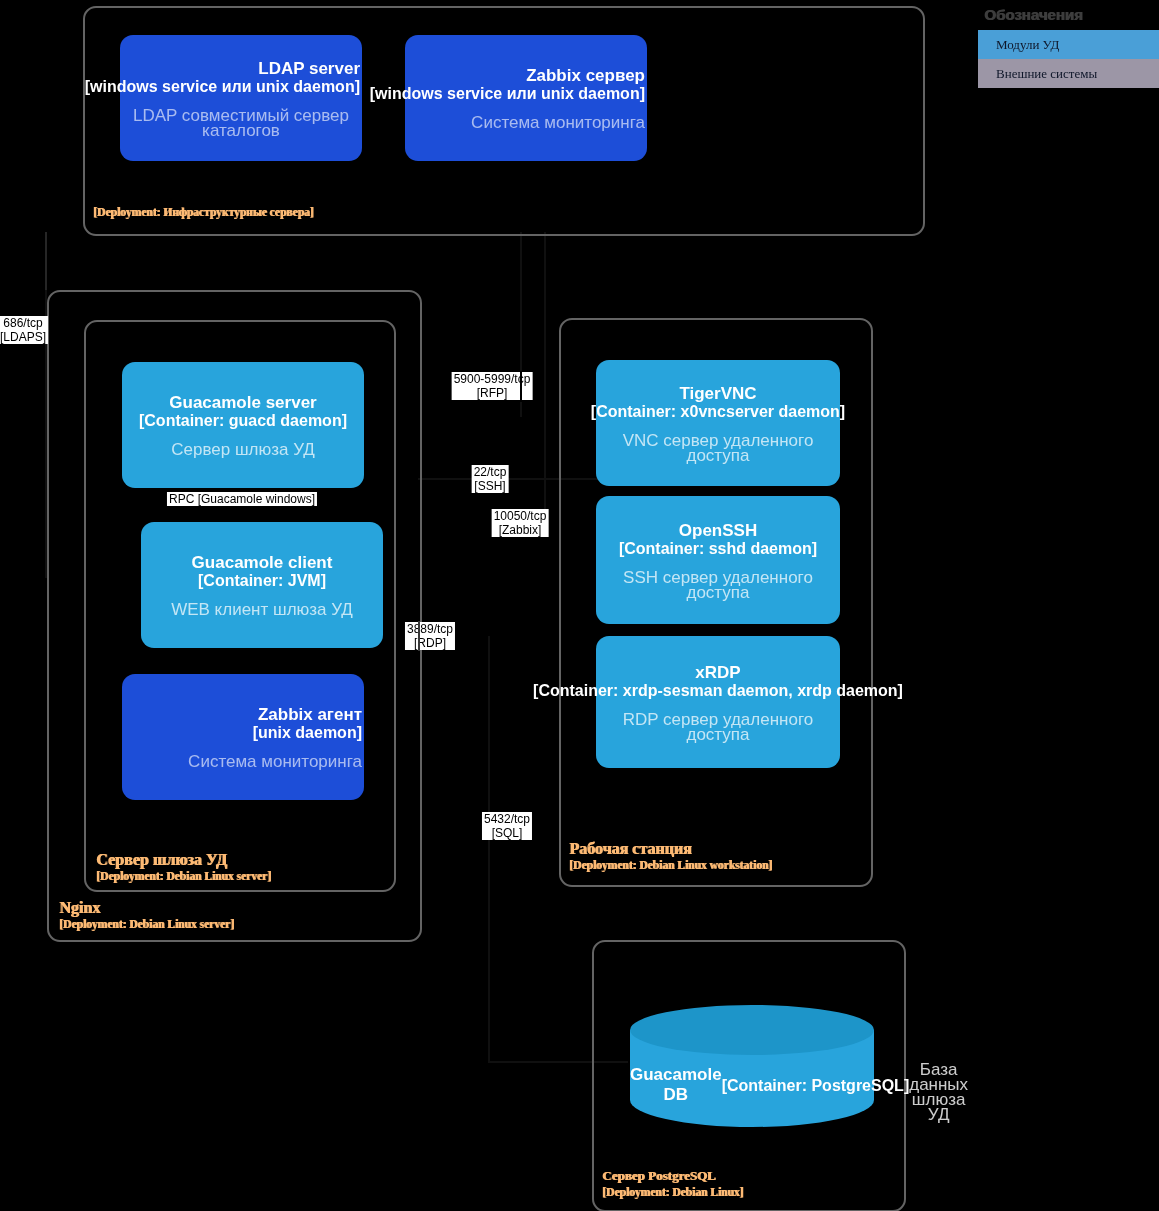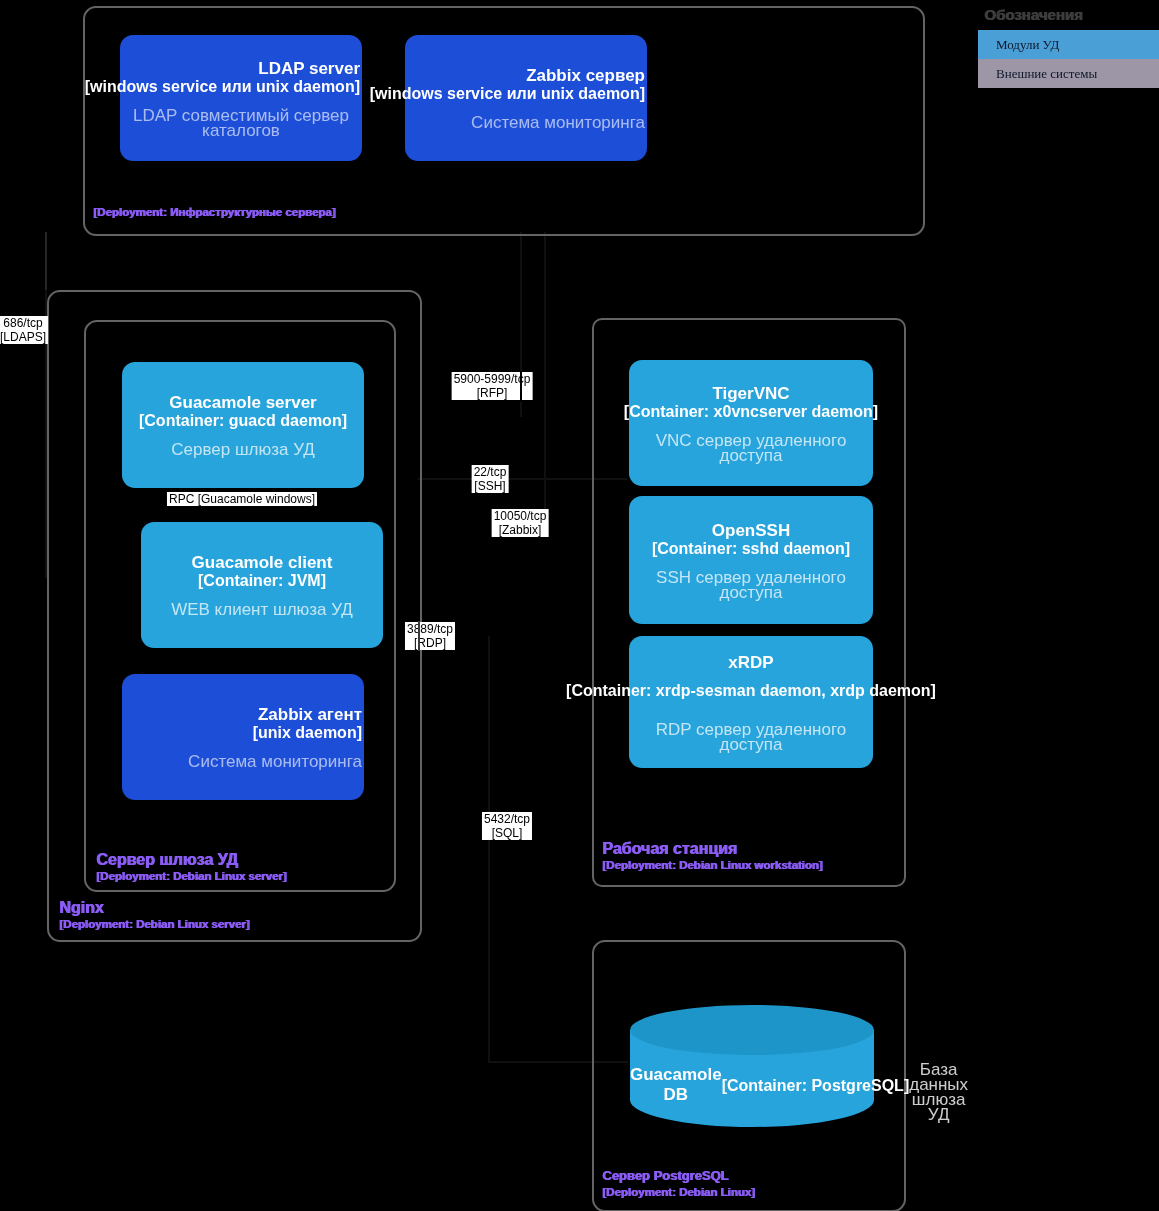--- a/index.html
+++ b/index.html
@@ -8,21 +8,21 @@
   .canvas{position:absolute;inset:0;background:#000;}
 
   
   .conn{position:absolute;background:#101010;}
   .conn.dim{background:#262626;}
   .conn.overlay-black{background:#000;}
   .conn.overlay-gray{background:#3a3a3a;}
 
   
   .group{position:absolute;border:2px solid #646464;border-radius:13px;background:transparent;}
-  .gcap{position:absolute;color:#8b5cf6;text-shadow:1px 0 0 currentColor;}
+  .gcap{position:absolute;color:#fdba74;text-shadow:1px 0 0 currentColor;font-family:Liberation Serif, serif;}
   .gcap .gtitle{font-size:16px;font-weight:bold;line-height:19px;}
   .gcap .gsub{font-size:11.5px;font-weight:bold;line-height:15px;}
 
   
   .node{position:absolute;border-radius:13px;color:#fff;display:flex;flex-direction:column;
         align-items:center;justify-content:center;text-align:center;padding:4px 2px;}
   .node.module{background:#28A4DC;}
   .node.external{background:#1d4ed8;align-items:flex-end;}
   .ntitle{font-size:17px;font-weight:bold;line-height:20px;}
   .ntech{font-size:16px;font-weight:bold;line-height:15px;white-space:nowrap;}
@@ -103,32 +103,32 @@
         <div class="gtitle">Сервер шлюза УД</div>
         <div class="gsub">[Deployment: Debian Linux server]</div>
       </div>
     </div>
     <div class="gcap" style="left:10px;bottom:8px;">
       <div class="gtitle">Nginx</div>
       <div class="gsub">[Deployment: Debian Linux server]</div>
     </div>
   </div>
 
-  <div class="group" style="left:592px;top:318px;width:310px;height:565px;border-radius:10px;">
+  <div class="group" style="left:559px;top:318px;width:310px;height:565px;">
     <div class="node module" style="left:35px;top:40px;width:240px;height:118px;">
       <div class="ntitle">TigerVNC</div>
       <div class="ntech">[Container: x0vncserver daemon]</div>
       <div class="ndesc">VNC сервер удаленного доступа</div>
     </div>
     <div class="node module" style="left:35px;top:176px;width:240px;height:120px;">
       <div class="ntitle">OpenSSH</div>
       <div class="ntech">[Container: sshd daemon]</div>
       <div class="ndesc">SSH сервер удаленного доступа</div>
     </div>
-    <div class="node module" style="left:35px;top:316px;width:240px;height:124px;gap:10px;">
+    <div class="node module" style="left:35px;top:316px;width:240px;height:124px;">
       <div class="ntitle">xRDP</div>
       <div class="ntech">[Container: xrdp-sesman daemon, xrdp daemon]</div>
       <div class="ndesc">RDP сервер удаленного доступа</div>
     </div>
     <div class="gcap" style="left:8px;bottom:12px;">
       <div class="gtitle">Рабочая станция</div>
       <div class="gsub">[Deployment: Debian Linux workstation]</div>
     </div>
   </div>
 

